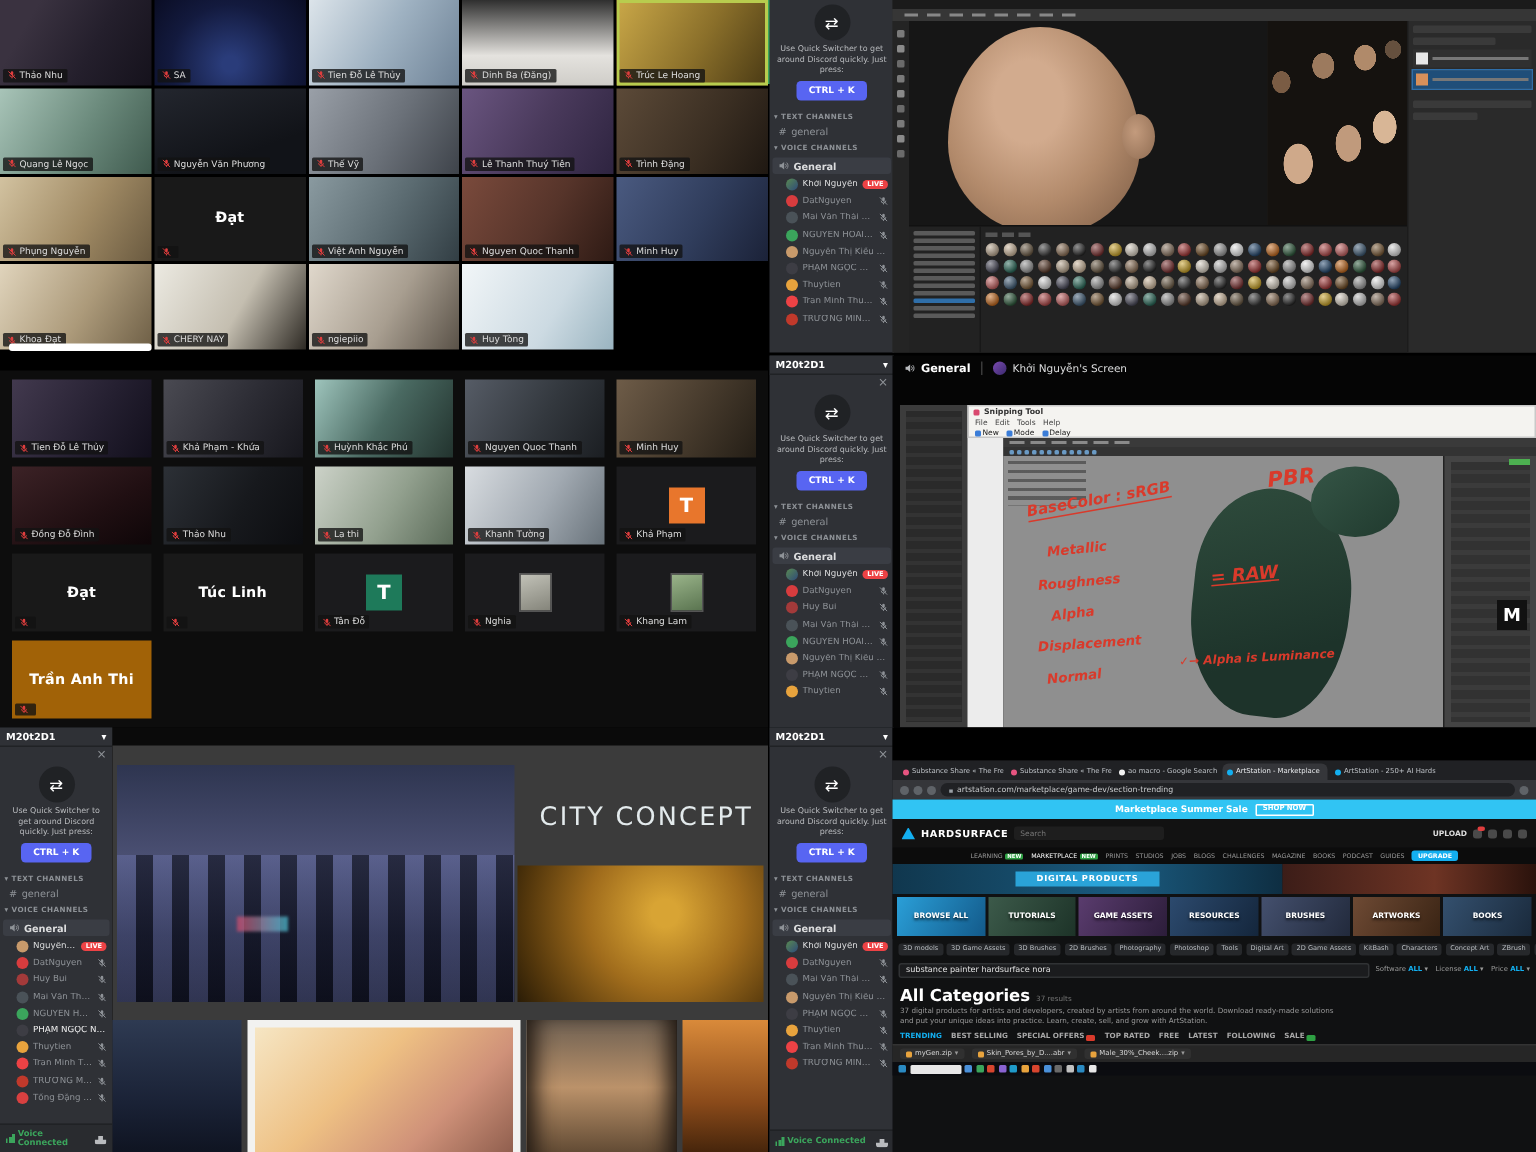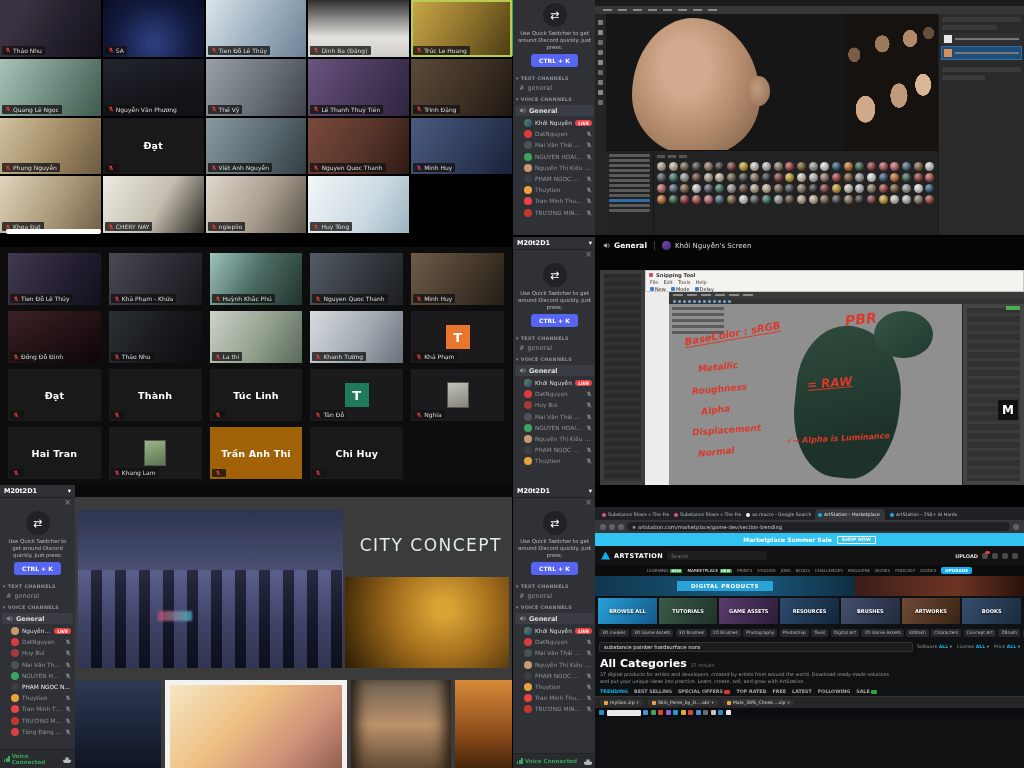--- a/index.html
+++ b/index.html
@@ -545,32 +545,20 @@
       <div class="tile-label">
         <svg class="mic micred" viewBox="0 0 10 10">
           <rect x="3.6" y="0.8" width="2.8" height="4.6" rx="1.4"></rect>
           <path d="M2.4 4.6a2.6 2.6 0 0 0 5.2 0M5 7.2v1.6"></path>
           <path d="M1 1l8 8"></path>
         </svg>
         <span></span>
       </div>
     </div>
 
-    <div class="tile" style="background:#191919">
-      <div class="center-name">Thành</div>
-
-      <div class="tile-label">
-        <svg class="mic micred" viewBox="0 0 10 10">
-          <rect x="3.6" y="0.8" width="2.8" height="4.6" rx="1.4"></rect>
-          <path d="M2.4 4.6a2.6 2.6 0 0 0 5.2 0M5 7.2v1.6"></path>
-          <path d="M1 1l8 8"></path>
-        </svg>
-        <span></span>
-      </div>
-    </div>
 
     <div class="tile" style="background:#191919">
       <div class="center-name">Túc Linh</div>
 
       <div class="tile-label">
         <svg class="mic micred" viewBox="0 0 10 10">
           <rect x="3.6" y="0.8" width="2.8" height="4.6" rx="1.4"></rect>
           <path d="M2.4 4.6a2.6 2.6 0 0 0 5.2 0M5 7.2v1.6"></path>
           <path d="M1 1l8 8"></path>
         </svg>
@@ -598,32 +586,20 @@
       <div class="tile-label">
         <svg class="mic micred" viewBox="0 0 10 10">
           <rect x="3.6" y="0.8" width="2.8" height="4.6" rx="1.4"></rect>
           <path d="M2.4 4.6a2.6 2.6 0 0 0 5.2 0M5 7.2v1.6"></path>
           <path d="M1 1l8 8"></path>
         </svg>
         <span>Nghia</span>
       </div>
     </div>
 
-    <div class="tile" style="background:#191919">
-      <div class="center-name">Hai Tran</div>
-
-      <div class="tile-label">
-        <svg class="mic micred" viewBox="0 0 10 10">
-          <rect x="3.6" y="0.8" width="2.8" height="4.6" rx="1.4"></rect>
-          <path d="M2.4 4.6a2.6 2.6 0 0 0 5.2 0M5 7.2v1.6"></path>
-          <path d="M1 1l8 8"></path>
-        </svg>
-        <span></span>
-      </div>
-    </div>
 
     <div class="tile" style="background:#1b1b1d">
 
       <div class="thumb-box" style="background:linear-gradient(160deg,#9ab48a,#5a7450)"></div>
       <div class="tile-label">
         <svg class="mic micred" viewBox="0 0 10 10">
           <rect x="3.6" y="0.8" width="2.8" height="4.6" rx="1.4"></rect>
           <path d="M2.4 4.6a2.6 2.6 0 0 0 5.2 0M5 7.2v1.6"></path>
           <path d="M1 1l8 8"></path>
         </svg>
@@ -637,32 +613,20 @@
       <div class="tile-label">
         <svg class="mic micred" viewBox="0 0 10 10">
           <rect x="3.6" y="0.8" width="2.8" height="4.6" rx="1.4"></rect>
           <path d="M2.4 4.6a2.6 2.6 0 0 0 5.2 0M5 7.2v1.6"></path>
           <path d="M1 1l8 8"></path>
         </svg>
         <span></span>
       </div>
     </div>
 
-    <div class="tile" style="background:#191919">
-      <div class="center-name">Chi Huy</div>
-
-      <div class="tile-label">
-        <svg class="mic micred" viewBox="0 0 10 10">
-          <rect x="3.6" y="0.8" width="2.8" height="4.6" rx="1.4"></rect>
-          <path d="M2.4 4.6a2.6 2.6 0 0 0 5.2 0M5 7.2v1.6"></path>
-          <path d="M1 1l8 8"></path>
-        </svg>
-        <span></span>
-      </div>
-    </div>
   </div>
 
 <div class="green-sliver"></div>
 
 <div class="sidebar" id="sb-top" style="left:513px;top:0;height:235px">
   <div class="qs">
     <div class="qs-icon">⇄</div>
     <div class="qs-text">Use Quick Switcher to get around Discord quickly. Just press:</div>
     <div class="qs-btn">CTRL + K</div>
   </div>
@@ -1471,21 +1435,21 @@
       <span>artstation.com/marketplace/game-dev/section-trending</span>
     </span>
     <span class="nav-dot"></span>
   </div>
   <div class="b-banner">
     <span class="txt">Marketplace Summer Sale</span>
     <span class="btn">SHOP NOW</span>
   </div>
   <div class="as-header">
     <span class="as-logo"></span>
-    <span class="as-brand">ARTSTATION</span>
+    <span class="as-brand">HARDSURFACE</span>
     <span class="as-search">Search</span>
     <span class="as-right">
       <span class="as-upload">UPLOAD</span>
       <span class="hico">
           <span class="bdg"></span>
         </span>
       <span class="hico"></span>
       <span class="hico"></span>
       <span class="hico"></span>
     </span>

